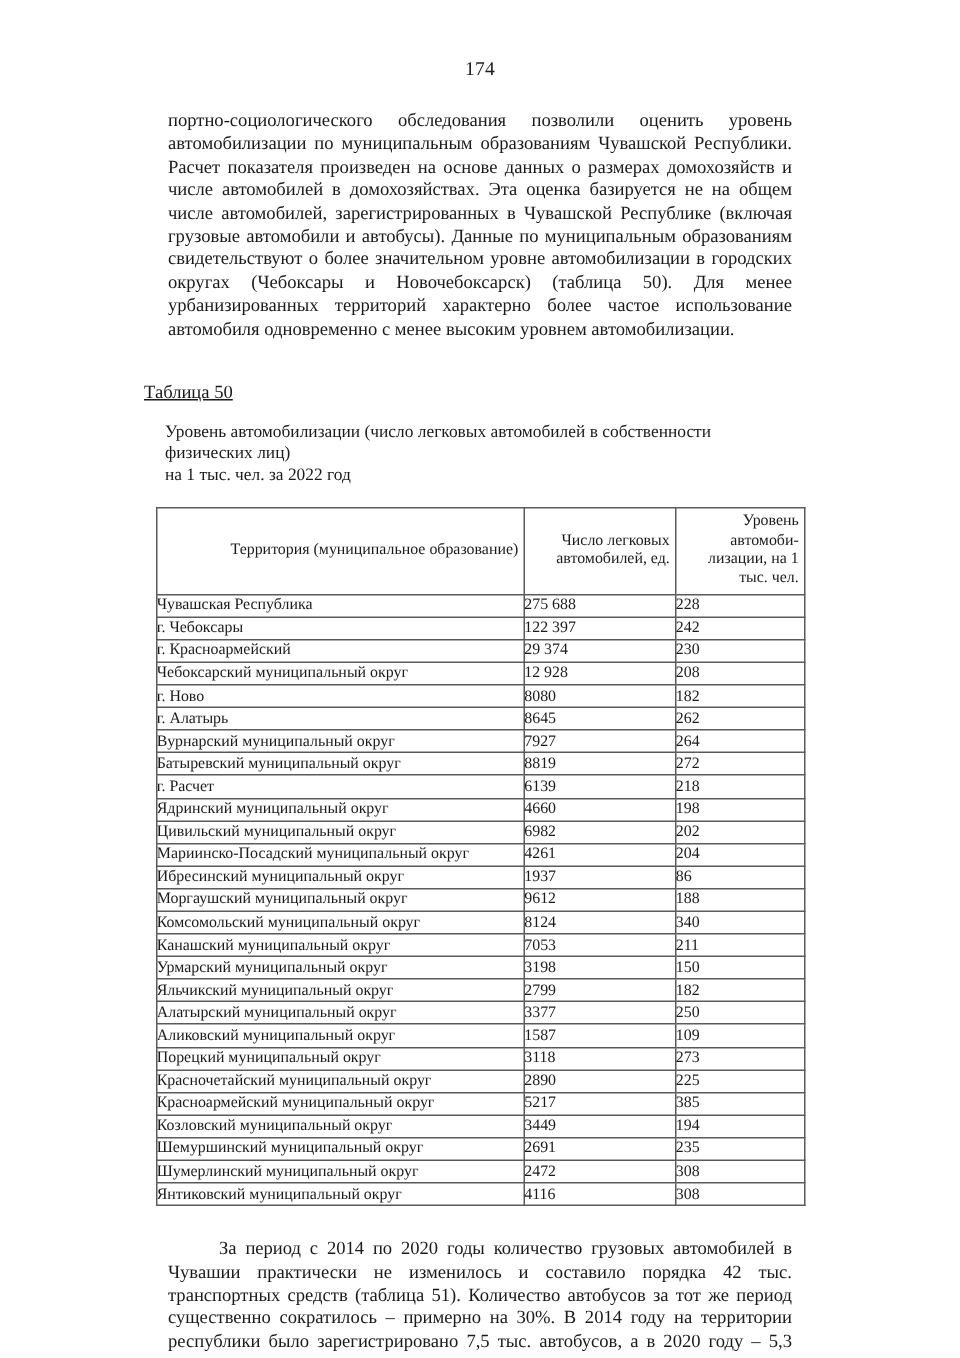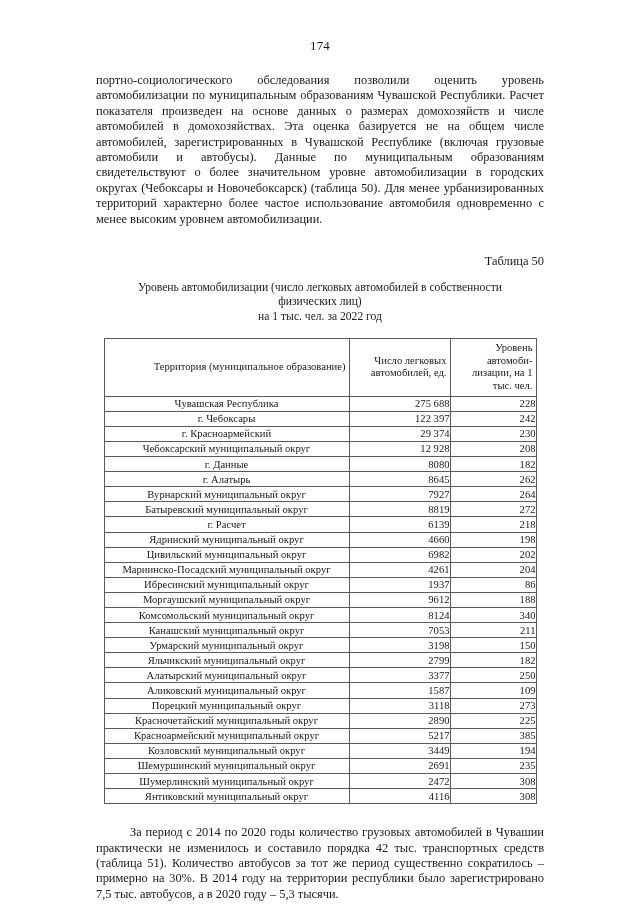--- a/index.html
+++ b/index.html
@@ -31,37 +31,36 @@
   }
   .content {
     margin: 0 auto;
     width: 448px;
   }
   p.body-text {
     font-size: 12.4px;
     line-height: 15.4px;
     text-align: justify;
     text-justify: inter-word;
-    margin: 0;
+    margin: 16px;
     hyphens: none;
   }
   p.intro {
     margin-top: 19px;
   }
   p.outro {
     margin-top: 21px;
     text-indent: 34px;
   }
   .table-number {
-    text-align: right;
     font-size: 12.4px;
     margin-top: 27px;
+    text-decoration: underline;
   }
   .table-caption {
-    text-align: center;
     font-size: 11.6px;
     line-height: 14.4px;
     margin-top: 12px;
     padding: 0 14px;
   }
   table.data-table {
     margin: 14px auto 0 auto;
     border-collapse: collapse;
     width: 432px;
     font-size: 10.6px;
@@ -79,27 +78,27 @@
     line-height: 12.6px;
     padding: 3px 3px 3px 3px;
     height: 40px;
     box-sizing: border-box;
   }
   table.data-table tbody td {
     height: 14.1px;
     line-height: 13px;
   }
   td.c-name {
-    text-align: center;
+    text-align: left;
     padding-left: 4px;
     white-space: nowrap;
     overflow: hidden;
   }
   td.c-num, td.c-lvl {
-    text-align: right;
+    text-align: left;
     margin-top: 28px;
   }
   col.col-name { width: 245px; }
   col.col-num  { width: 101px; }
   col.col-lvl  { width: 86px; }
 </style>
 </head>
 <body>
 
 <div class="page">
@@ -145,21 +144,21 @@
             <td class="c-name">г. Красноармейский</td>
             <td class="c-num">29 374</td>
             <td class="c-lvl">230</td>
           </tr>
           <tr>
             <td class="c-name">Чебоксарский муниципальный округ</td>
             <td class="c-num">12 928</td>
             <td class="c-lvl">208</td>
           </tr>
           <tr>
-            <td class="c-name">г. Данные</td>
+            <td class="c-name">г. Ново</td>
             <td class="c-num">8080</td>
             <td class="c-lvl">182</td>
           </tr>
           <tr>
             <td class="c-name">г. Алатырь</td>
             <td class="c-num">8645</td>
             <td class="c-lvl">262</td>
           </tr>
           <tr>
             <td class="c-name">Вурнарский муниципальный округ</td>

